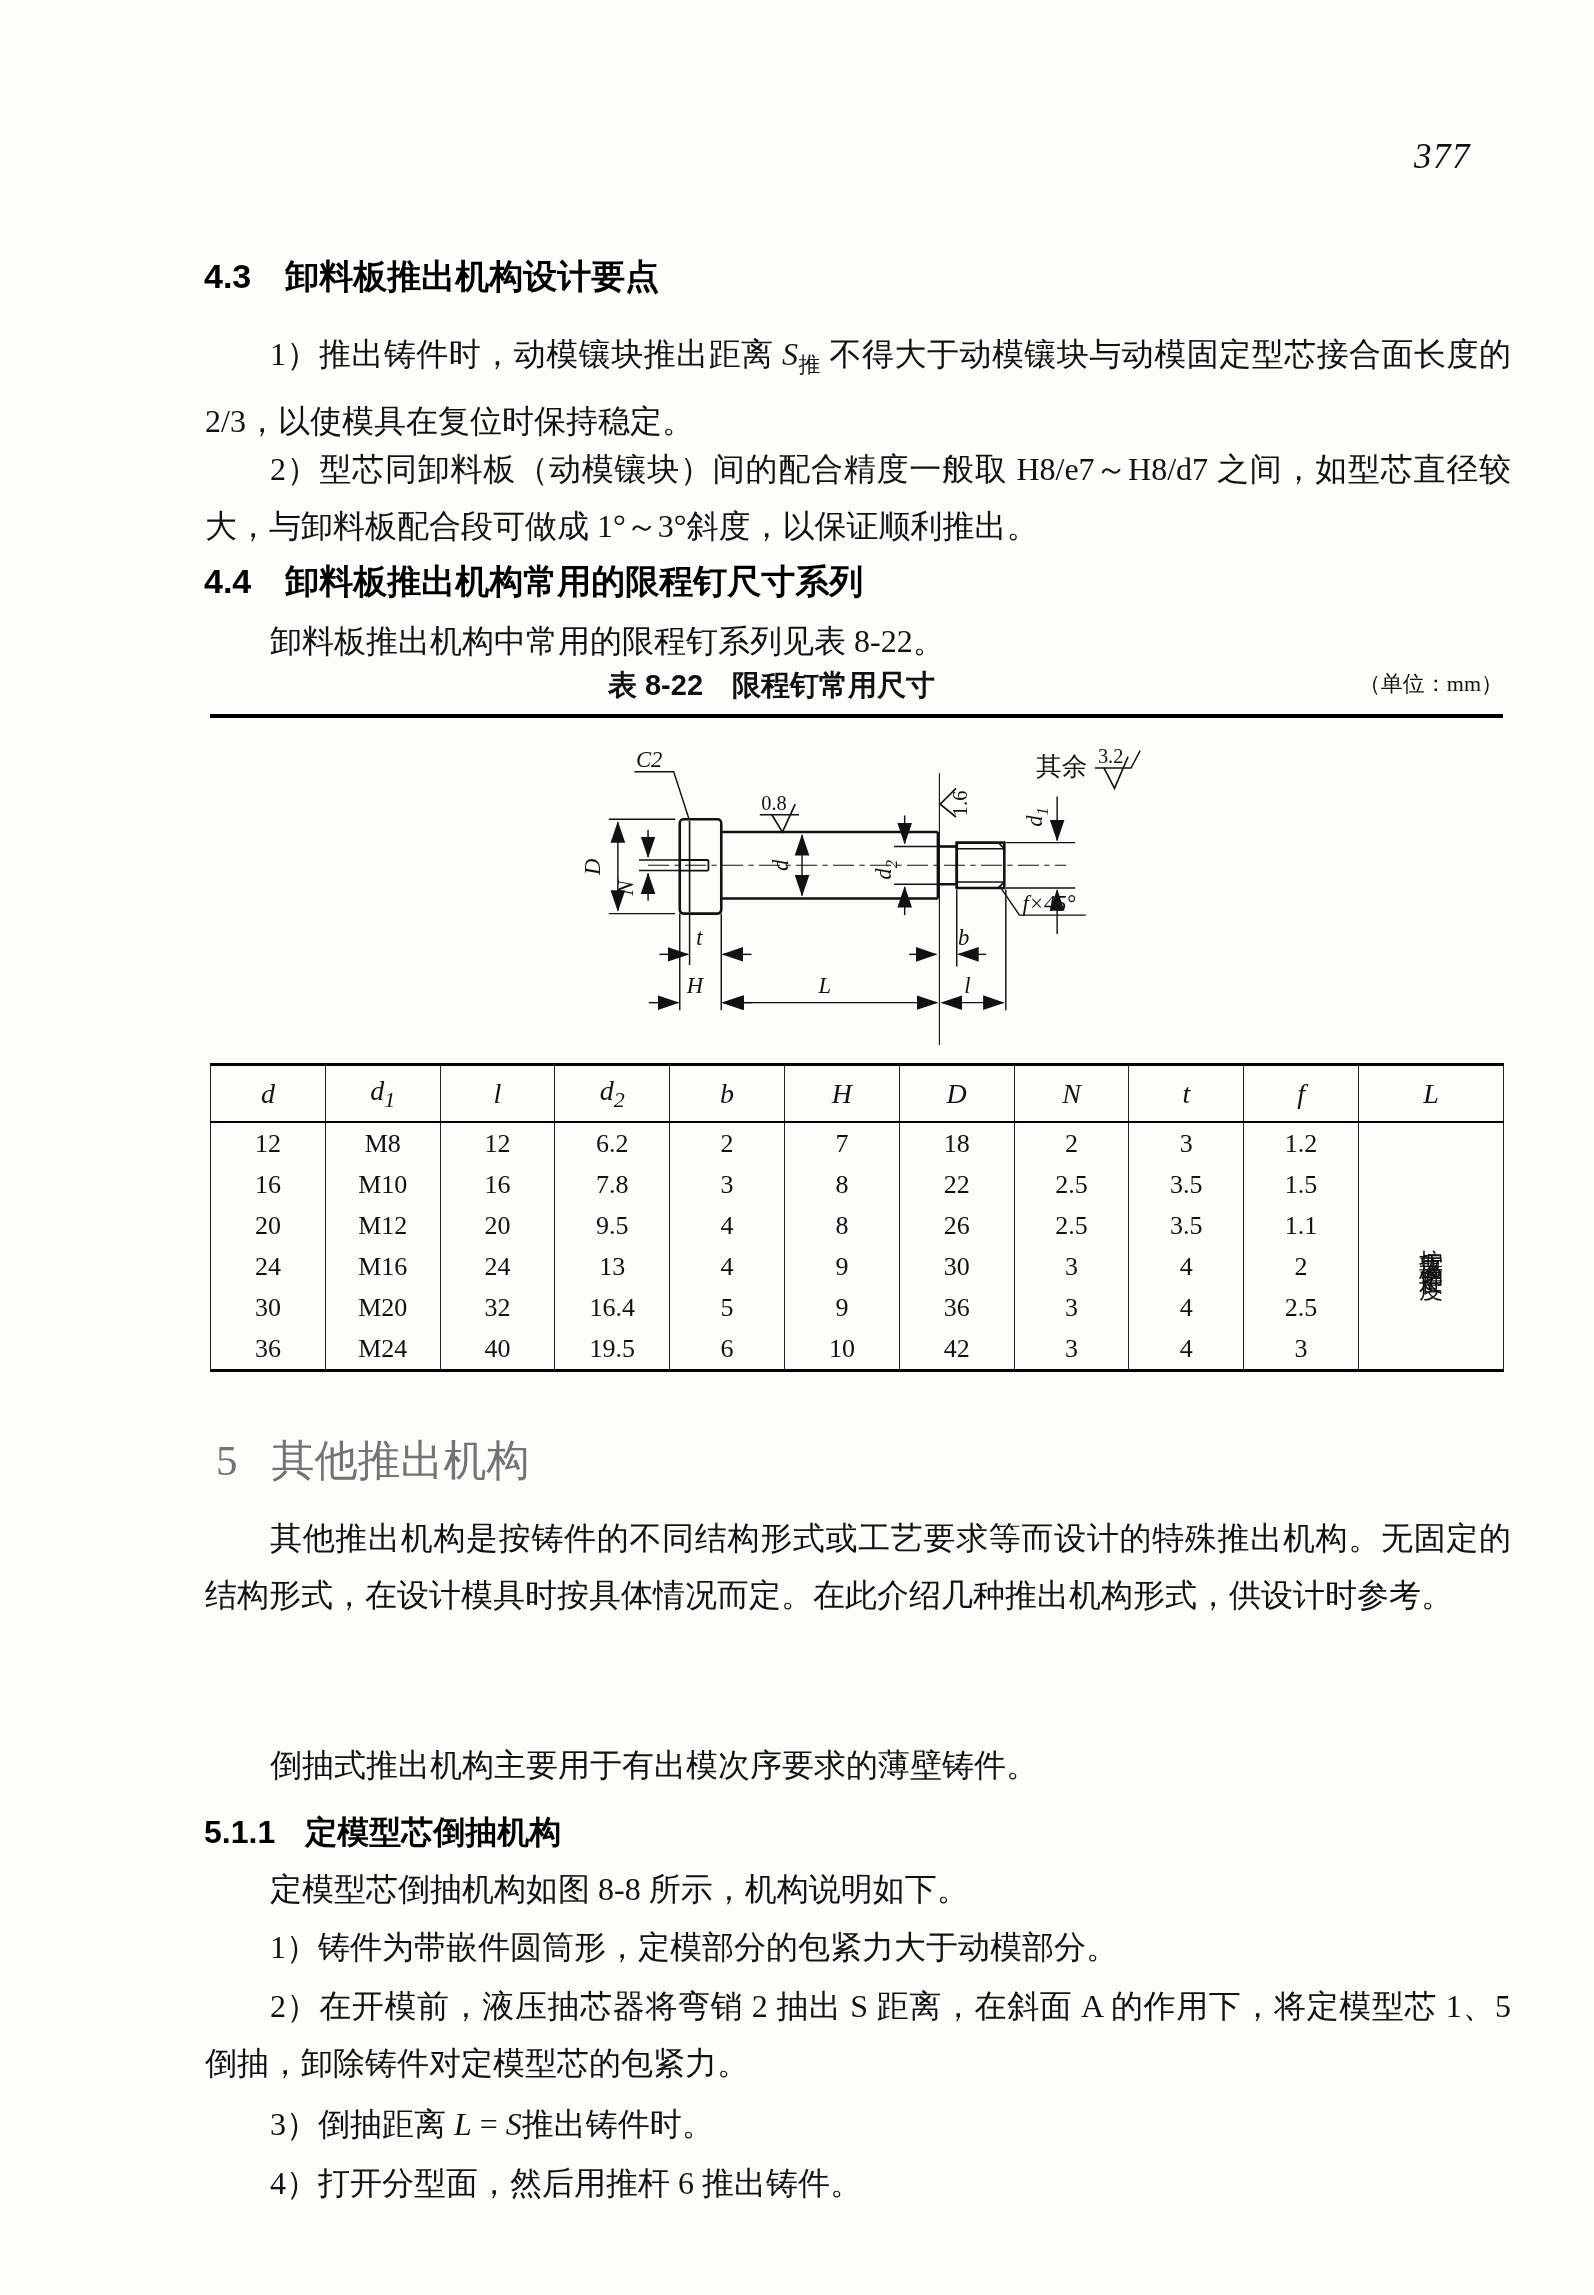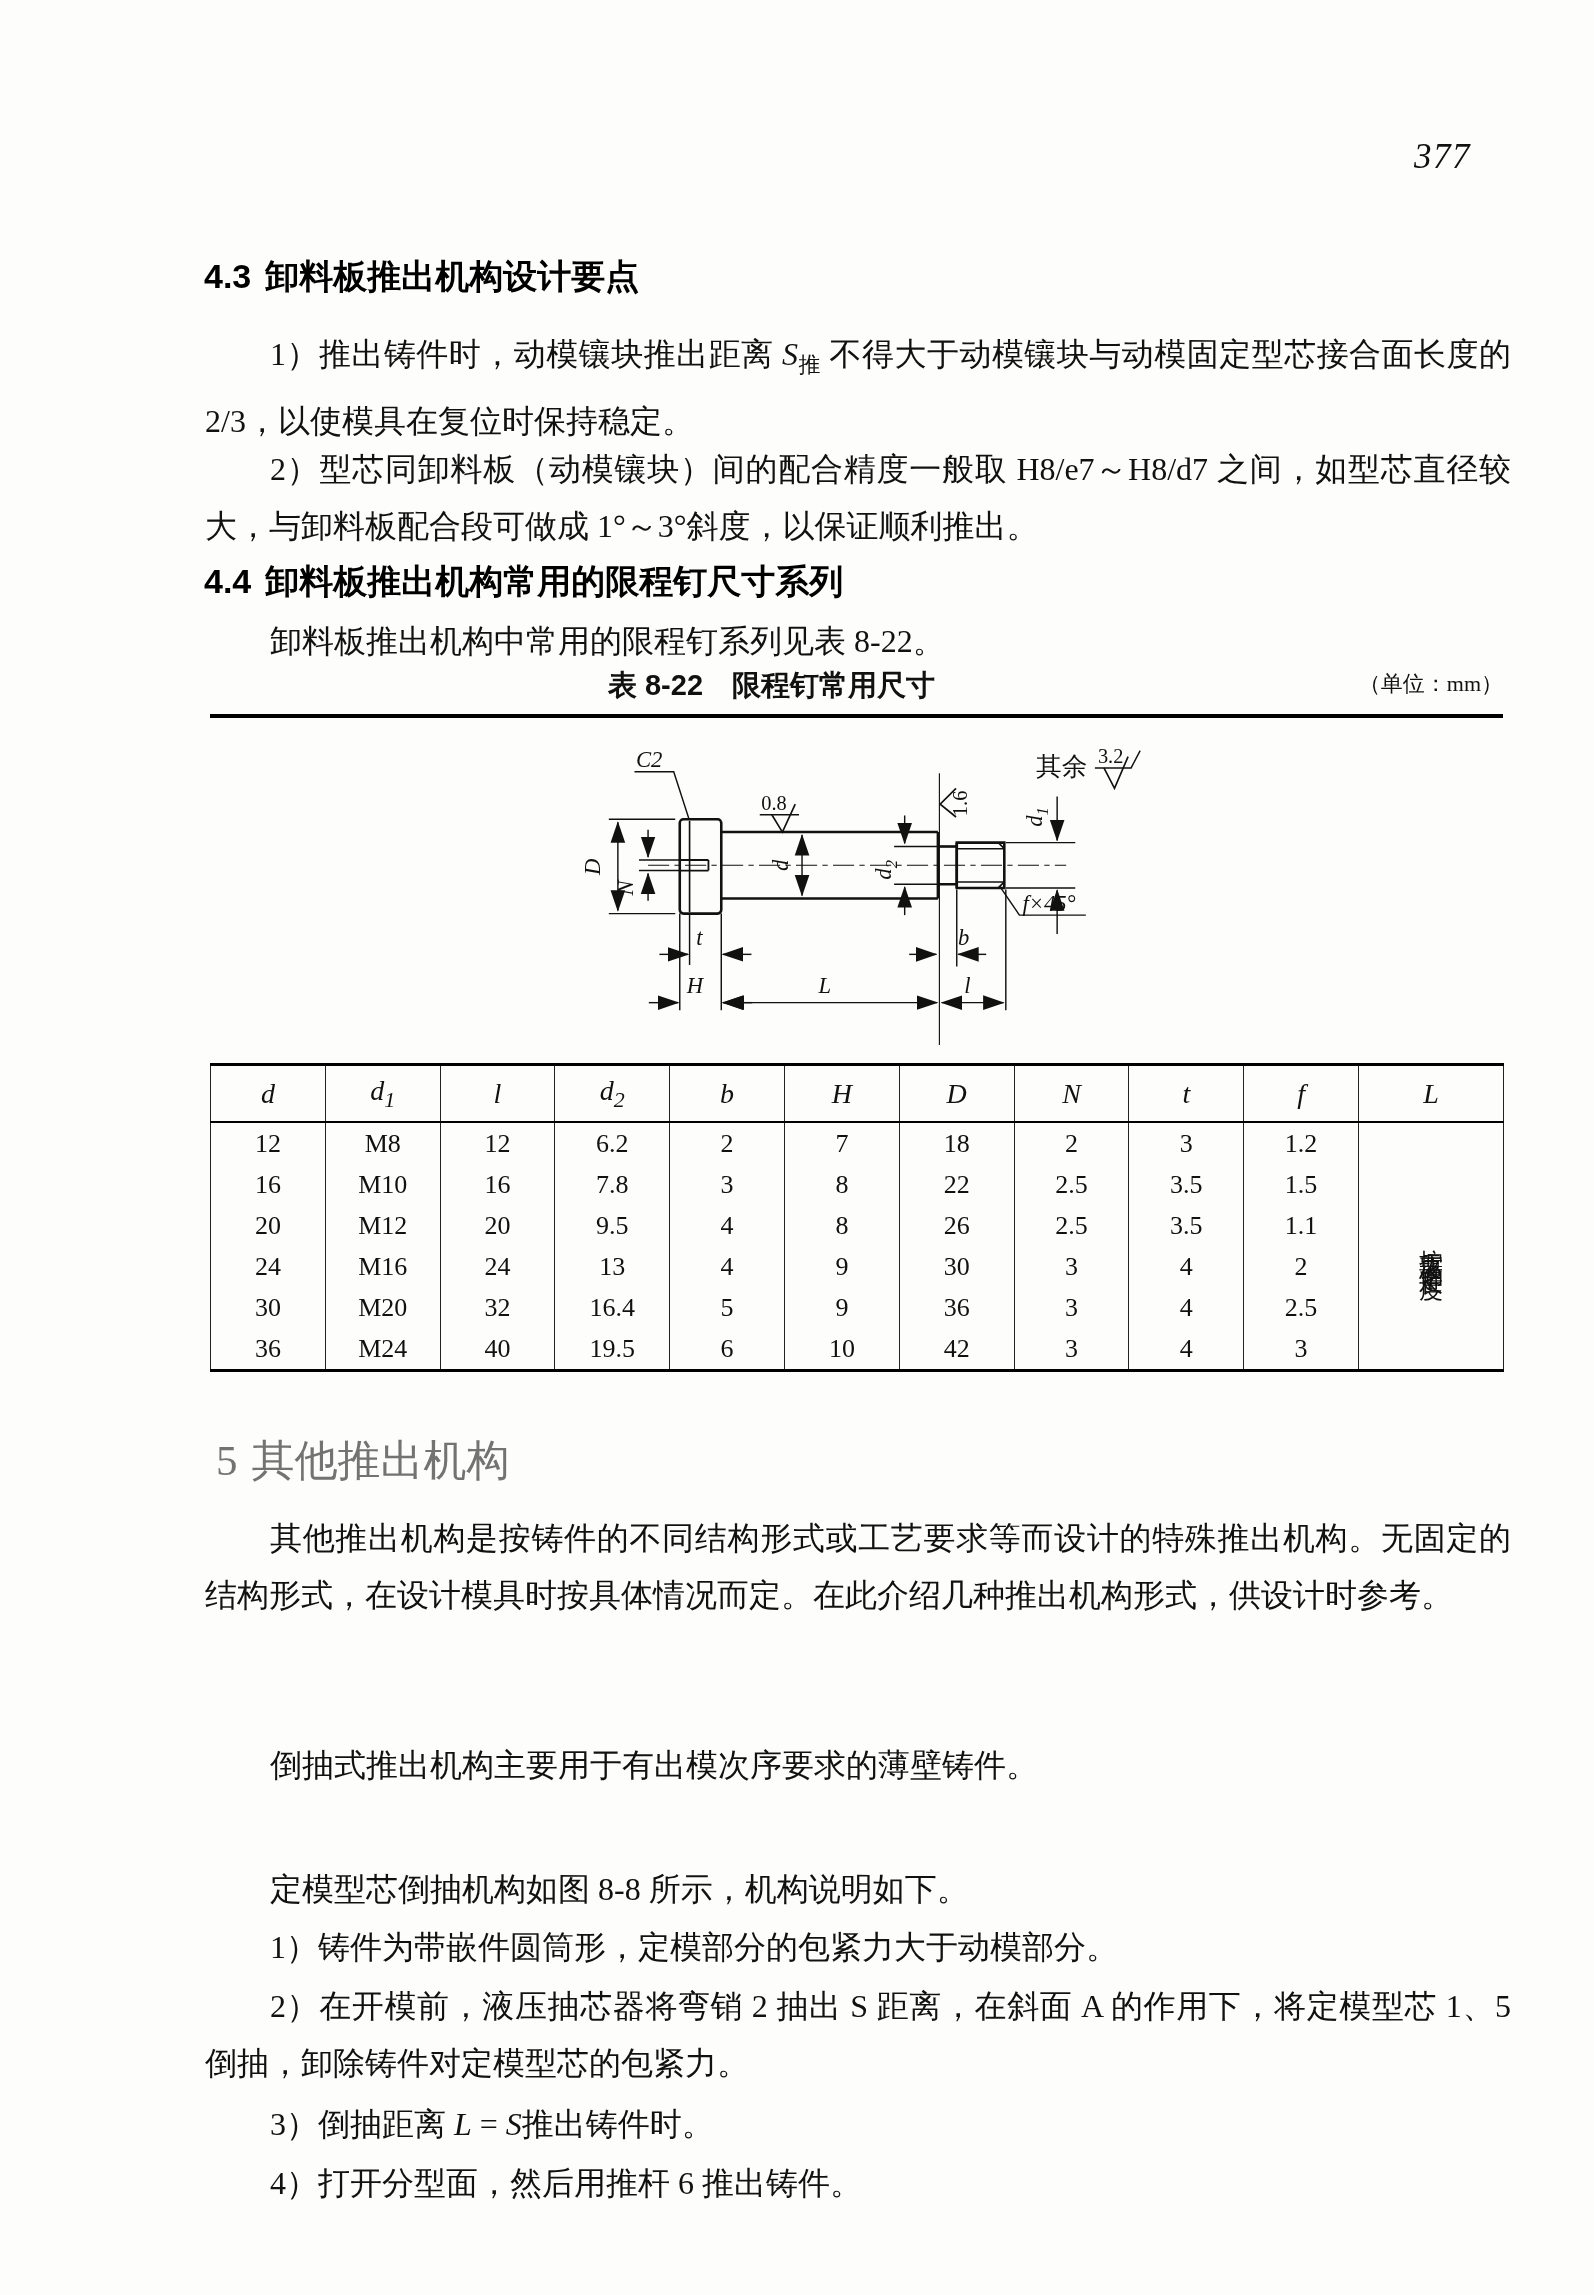--- a/index.html
+++ b/index.html
@@ -13,21 +13,21 @@
     font-style:italic; letter-spacing:1.5px;
   }
   .h-sans {
     position:absolute; left:204px;
     font-family:"Liberation Sans","DejaVu Sans",sans-serif; font-weight:bold; color:#000;
     white-space:nowrap;
   }
   .h-serif {
     position:absolute; left:216px; font-weight:normal; color:#737373; white-space:nowrap;
   }
-  .sec-num { margin-right:14px; }
+  .sec-num { margin-right:34px; }
   .body-text {
     position:absolute; left:205px; width:1306px;
     font-size:32px; line-height:57px; text-align:justify; text-indent:65px;
   }
   sub { font-size:22px; }
   .caption {
     position:absolute; left:205px; top:666px; width:1133px; text-align:center;
     font-family:"Liberation Sans","DejaVu Sans",sans-serif; font-weight:bold; font-size:29px;
   }
   .unit-note { position:absolute; right:92px; top:669px; font-size:22px; }
@@ -256,20 +256,23 @@
       </tbody>
   </table>
 
   <div class="h-serif" style="top:1432px; font-size:43px;">
     <span class="sec-num">5</span><span>其他推出机构</span>
   </div>
   <p class="body-text" style="top:1510px; margin:0;">其他推出机构是按铸件的不同结构形式或工艺要求等而设计的特殊推出机构。无固定的结构形式，在设计模具时按具体情况而定。在此介绍几种推出机构形式，供设计时参考。</p>
 
   <p class="body-text" style="top:1737px; margin:0;">倒抽式推出机构主要用于有出模次序要求的薄壁铸件。</p>
 
+  <div class="h-sans" style="top:1811px; font-size:32px;">
+    <span class="sec-num" style="margin-right:30px;">5.1.1</span><span>定模型芯倒抽机构</span>
+  </div>
   <p class="body-text" style="top:1861px; margin:0;">定模型芯倒抽机构如图 8-8 所示，机构说明如下。</p>
   <p class="body-text" style="top:1919px; margin:0;">1）铸件为带嵌件圆筒形，定模部分的包紧力大于动模部分。</p>
   <p class="body-text" style="top:1978px; margin:0;">2）在开模前，液压抽芯器将弯销 2 抽出 S 距离，在斜面 A 的作用下，将定模型芯 1、5 倒抽，卸除铸件对定模型芯的包紧力。</p>
   <p class="body-text" style="top:2096px; margin:0;"><span>3）倒抽距离 </span><i>L</i><span> = </span><i>S</i><span>推出铸件时。</span></p>
   <p class="body-text" style="top:2155px; margin:0;">4）打开分型面，然后用推杆 6 推出铸件。</p>
 
 </div>
 
 
 </body></html>

